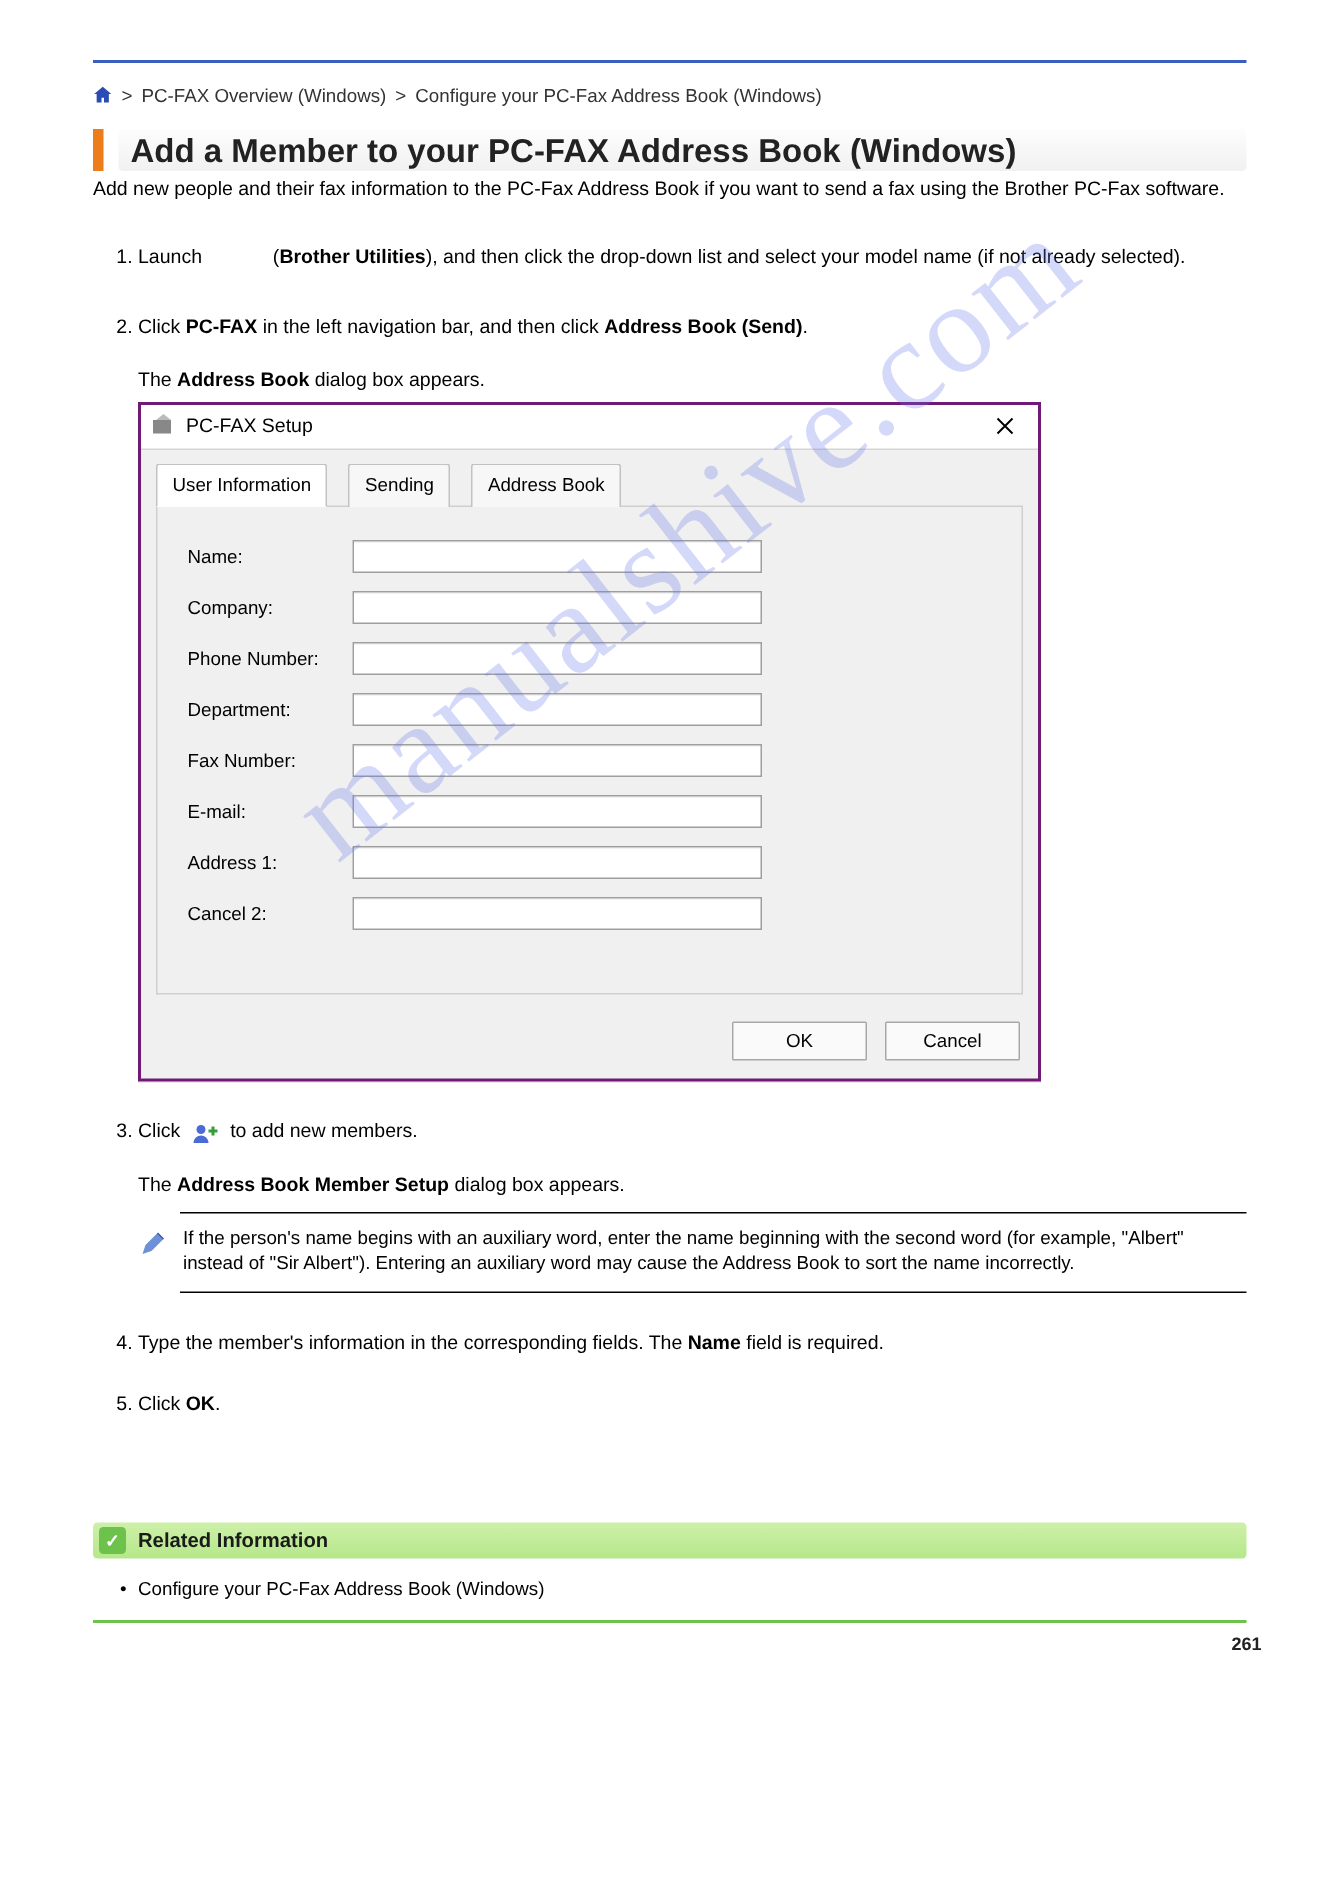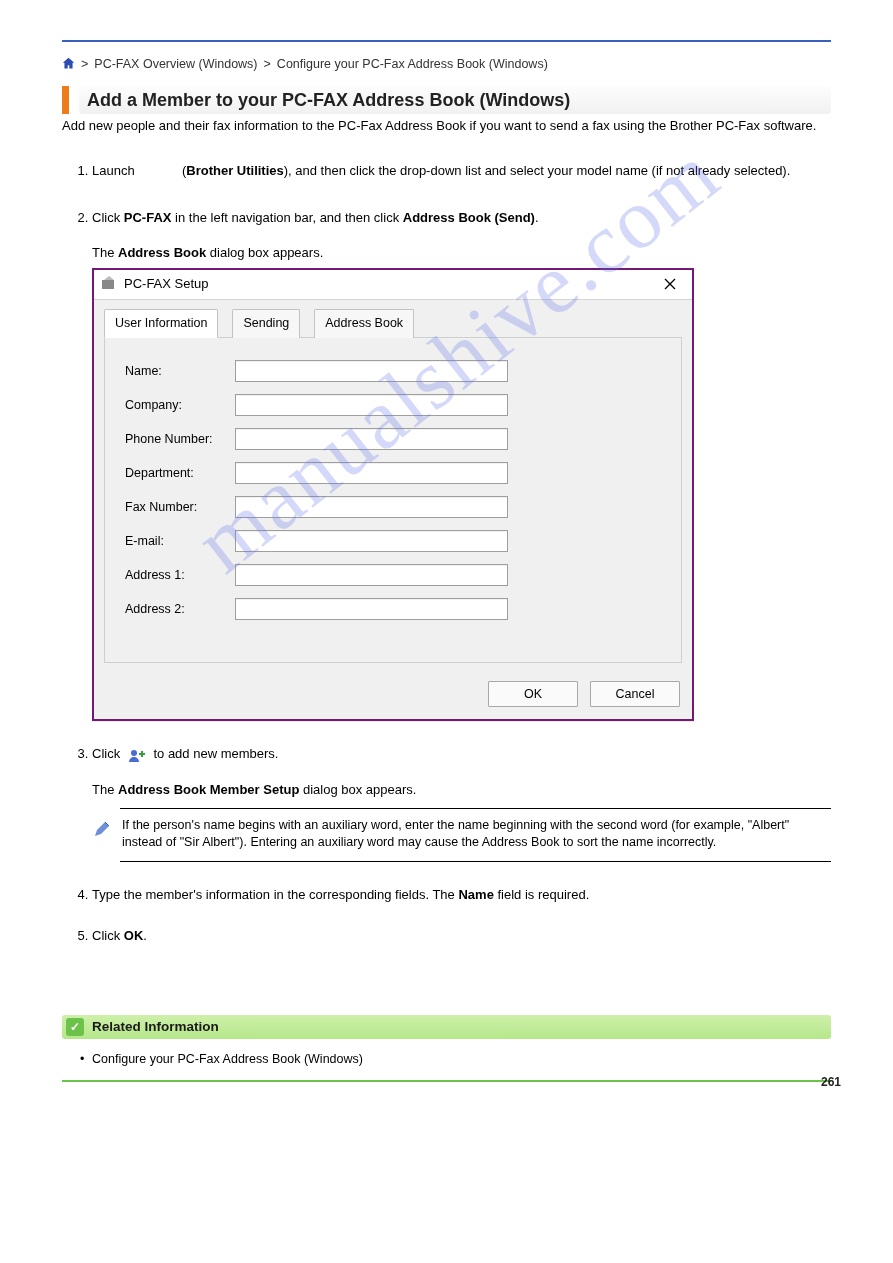--- a/index.html
+++ b/index.html
@@ -12,21 +12,21 @@
     font-size: 13px;
     line-height: 1.35;
   }
   .page { padding: 40px 62px 40px 62px; position: relative; }
   .top-rule { height: 1.5px; background: #3b5fbf; margin-bottom: 14px; }
   .breadcrumb-row { display: flex; align-items: center; font-size: 12.5px; color: #333; gap: 6px; margin-bottom: 10px; }
   .home-ic { width: 13px; height: 13px; position: relative; }
   .home-ic svg { display: block; }
   .section-head { display: flex; align-items: center; margin-top: 14px; }
   .orange-bar { width: 7px; height: 28px; background: #ed7d1a; margin-right: 10px; }
-  .section-title-wrap { flex: 1; height: 28px; background: linear-gradient(#fdfdfd,#f1f1f1); border-radius: 3px; display: flex; align-items: center; padding-left: 8px; font-size: 18px; font-weight: 600; color: #222; }
+  .section-title-wrap { flex: 1; height: 28px; background: linear-gradient(#fdfdfd,#f1f1f1); border-radius: 3px; display: flex; align-items: center; padding-left: 8px; font-size: 22px; font-weight: 600; color: #222; }
   .body-p { margin: 3px 0 12px 0; font-size: 13px; }
   .step-list { list-style: decimal; padding-left: 30px; margin: 0; }
   .step-list > li { margin-bottom: 16px; margin-top: 24px; }
   .step-line { display: block; }
   .util-ic { display: inline-block; width: 32px; height: 26px; vertical-align: middle; margin: 0 4px; position: relative; top: -2px; }
   .util-ic-inner { width: 100%; height: 100%; background: linear-gradient(#5a8bd6,#23428f); border-radius: 2px; position: relative; }
   .util-ic-inner::before { content:""; position:absolute; left:5px; top:4px; width:20px; height:3px; background:#fff; }
   .util-ic-inner::after { content:""; position:absolute; left:5px; top:10px; width:20px; height:3px; background:#fff; }
   .util-star { position:absolute; left:6px; bottom:3px; color:#fff; font-size:9px; }
   .bold { font-weight: 700; }
@@ -78,21 +78,21 @@
     border-radius: 3px; padding-left: 4px; gap: 8px;
     font-size: 13.5px; font-weight: 700; color: #1a1a1a;
   }
   .check-sq {
     width: 18px; height: 18px; background: #6cc24a; border-radius: 3px;
     display: flex; align-items: center; justify-content: center; color: #fff; font-size: 12px;
   }
   .related-link { margin: 12px 0 0 18px; font-size: 12.5px; color: #000; }
   .bullet { display: inline-block; width: 6px; margin-right: 6px; }
   .green-rule { height: 2px; background: #6cc24a; margin-top: 12px; }
-  .pagenum { position: absolute; right: 52px; bottom: 32px; font-size: 12px; color: #222; font-weight: 700; }
+  .pagenum { position: absolute; right: 52px; bottom: 18px; font-size: 12px; color: #222; font-weight: 700; }
   .watermark {
     position: absolute; left: 140px; top: 300px; font-size: 86px; color: rgba(100,120,235,0.28);
     transform: rotate(-38deg); white-space: nowrap; pointer-events: none; font-family: Georgia, serif;
     letter-spacing: 2px; z-index: 50;
   }
 </style>
 </head>
 <body>
 
 <div class="page">
@@ -183,21 +183,21 @@
                 </div>
               <div class="form-row">
                   <div class="form-label">E-mail:</div>
                   <input class="form-input" value="" style="">
                 </div>
               <div class="form-row">
                   <div class="form-label">Address 1:</div>
                   <input class="form-input" value="" style="">
                 </div>
               <div class="form-row">
-                  <div class="form-label">Address 2:</div>
+                  <div class="form-label">Cancel 2:</div>
                   <input class="form-input" value="" style="">
                 </div>
             </div>
           </div>
           <div class="dlg-footer">
             <div class="dlg-btn">OK</div>
             <div class="dlg-btn">Cancel</div>
           </div>
         </div>
       </div>

